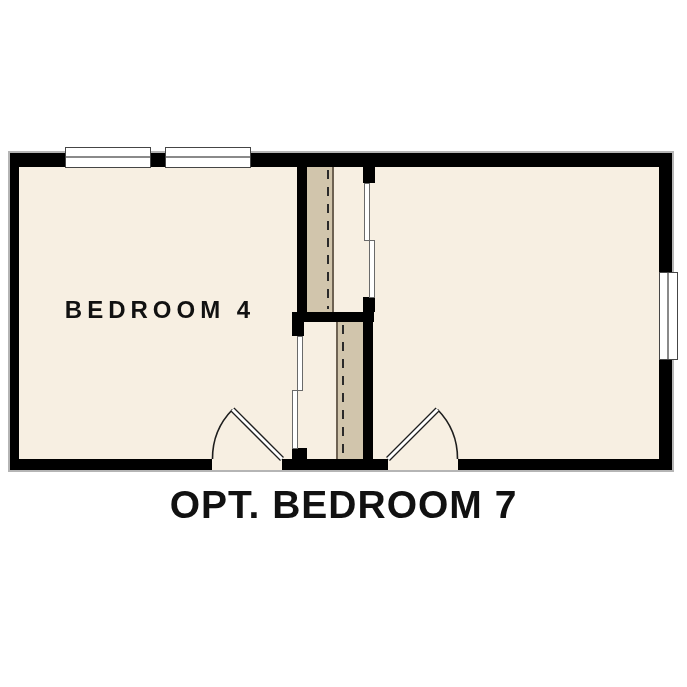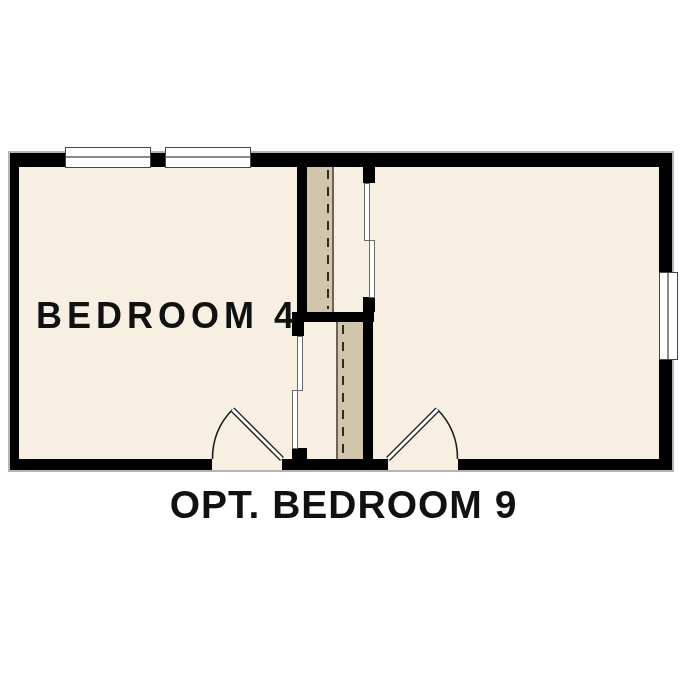--- a/index.html
+++ b/index.html
@@ -27,21 +27,21 @@
     background:#ffffff;border:1px solid #6a6a6a;z-index:3;
   }
   .window{
     background:#ffffff;border:1.5px solid #454545;z-index:4;
   }
   .pane-h{position:absolute;left:0;right:0;top:8px;height:2px;background:#8a8a8a;}
   .pane-v{position:absolute;top:0;bottom:0;left:7px;width:2px;background:#8a8a8a;}
   .doors-svg{left:0;top:0;z-index:5;pointer-events:none;}
   .room-label{
     color:var(--color-text,#111111);
-    font-weight:bold;font-size:36px;line-height:1;
+    font-weight:bold;font-size:24px;line-height:1;
     letter-spacing:5px;text-align:center;z-index:6;
     white-space:nowrap;
   }
   .caption{
     color:var(--color-text,#111111);
     font-weight:bold;font-size:39px;line-height:1;
     letter-spacing:1px;text-align:center;z-index:6;
     white-space:nowrap;
   }
 </style>
@@ -91,15 +91,15 @@
     <path d="M 212.5 459 A 70 70 0 0 1 232.5 409.5" fill="none" stroke="#1e1e1e" stroke-width="1.6"></path>
     <path d="M 282 459 L 232.5 409.5" fill="none" stroke="#1e1e1e" stroke-width="5.5"></path>
     <path d="M 282 459 L 232.5 409.5" fill="none" stroke="#ffffff" stroke-width="3"></path>
     <path d="M 457.5 459 A 70 70 0 0 0 437.5 409.5" fill="none" stroke="#1e1e1e" stroke-width="1.6"></path>
     <path d="M 388 459 L 437.5 409.5" fill="none" stroke="#1e1e1e" stroke-width="5.5"></path>
     <path d="M 388 459 L 437.5 409.5" fill="none" stroke="#ffffff" stroke-width="3"></path>
   </svg>
 
   <div class="abs room-label" style="left:36px;top:298px;width:248px;">BEDROOM 4</div>
 
-  <div class="abs caption" style="left:0;top:485px;width:687px;">OPT. BEDROOM 9</div>
+  <div class="abs caption" style="left:0;top:485px;width:687px;">OPT. BEDROOM 7</div>
 
 </div>
 
 </body></html>

